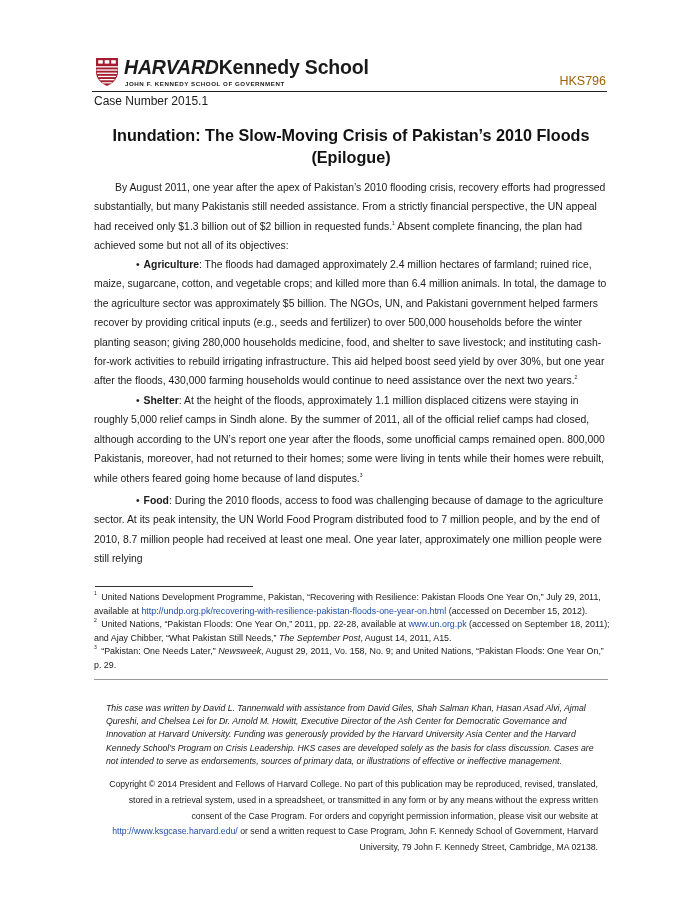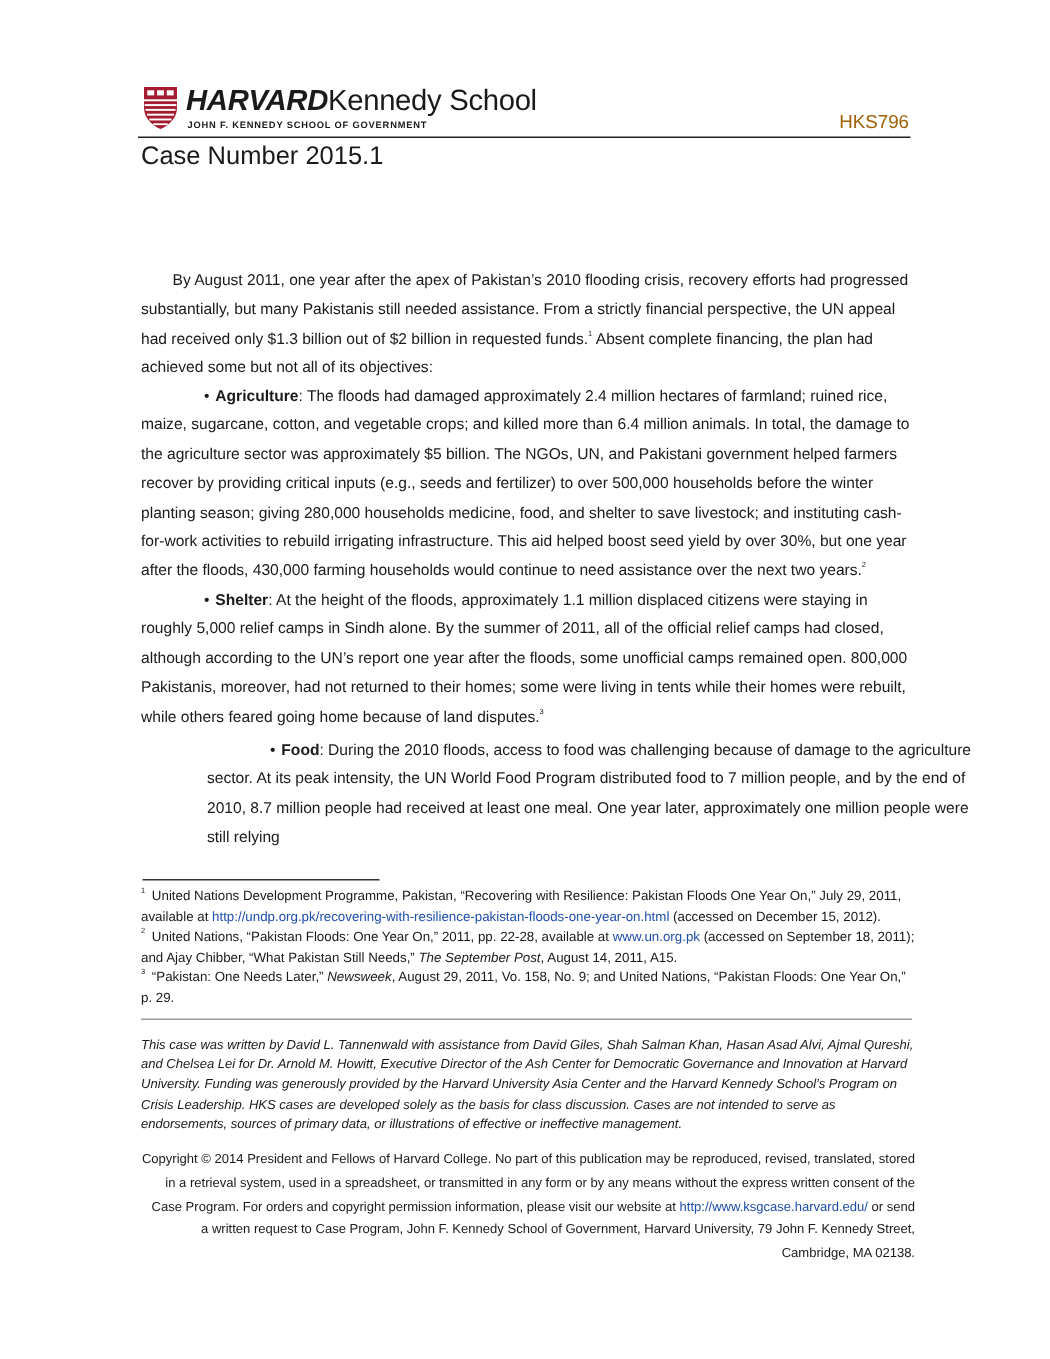--- a/index.html
+++ b/index.html
@@ -3,41 +3,41 @@
 <meta charset="utf-8">
 <style>
   html, body { margin: 0; padding: 0; background: #ffffff; }
   body { width: 700px; height: 906px; position: relative; overflow: hidden;
          font-family: "Liberation Sans", "DejaVu Sans", sans-serif; color: #1a1a1a; }
   .page { position: absolute; left: 0; top: 0; width: 700px; height: 906px; }
   .header { position: absolute; left: 96px; top: 58px; width: 510px; height: 40px; }
   .logo-shield { position: absolute; left: 0; top: 0; width: 22px; height: 28px; }
   .logo-text-main { position: absolute; left: 28px; top: -2px; font-size: 19.5px; white-space: nowrap; letter-spacing: -0.2px; }
   .logo-text-main .harvard { font-weight: bold; color: #1a1a1a; font-style: italic; }
-  .logo-text-main .ks { font-weight: normal; color: #1a1a1a; }
+  .logo-text-main .ks { font-weight: bold; color: #1a1a1a; }
   .logo-sub { position: absolute; left: 29px; top: 22px; font-size: 6.2px; font-weight: bold; letter-spacing: 0.55px; white-space: nowrap; color: #1a1a1a; }
   .hks-code { position: absolute; right: 0; top: 16px; font-size: 12.5px; color: #a16207; margin-left: 30px; }
   .header-rule { position: absolute; left: 92px; top: 91px; width: 515px; height: 0; border-top: 1.3px solid #222; }
-  .case-number { position: absolute; left: 94px; top: 94px; font-size: 17px; color: #1a1a1a; }
+  .case-number { position: absolute; left: 94px; top: 94px; font-size: 12px; color: #1a1a1a; }
   .title { position: absolute; left: 96px; top: 124px; width: 510px; text-align: center;
            font-size: 16.2px; font-weight: bold; line-height: 22px; color: #111; }
   .body-text { position: absolute; left: 94px; width: 516px; font-size: 10.4px; line-height: 19.4px; color: #1a1a1a; text-align: left; }
   .body-text p { margin: 0; }
   .indent { text-indent: 21px; }
   .bullet-glyph { display: inline-block; width: 17px; text-align: right; padding-right: 0; }
   sup { font-size: 5px; vertical-align: 5px; line-height: 0; }
   .fn-rule { position: absolute; left: 95px; top: 586px; width: 158px; border-top: 1px solid #333; }
   .footnotes { position: absolute; left: 94px; top: 591px; width: 516px; font-size: 8.9px; line-height: 13.6px; color: #1a1a1a; }
   .footnotes p { margin: 0; }
   .fn-num { font-size: 5px; vertical-align: 5px; line-height: 0; margin-right: 2px; }
   a.link { color: #1f4ea8; }
   .note-rule { position: absolute; left: 94px; top: 679px; width: 514px; border-top: 1px solid #999; }
   .case-note { position: absolute; left: 94px; top: 690px; width: 516px; font-size: 8.7px; line-height: 13.2px; font-style: italic; color: #1a1a1a; }
   .copyright { position: absolute; left: 94px; top: 765px; width: 516px; font-size: 8.7px; line-height: 15.8px; color: #1a1a1a; text-align: right; }
-  .copyright p, .case-note p { margin: 0; }
+  .copyright p, .case-note p { margin: 12px; }
 </style>
 </head>
 <body>
 
 <div class="page">
 
   <div class="header">
     <svg class="logo-shield" viewBox="0 0 22 28" width="22" height="28">
       <path d="M0 0 H22 V14 C22 21 16 26 11 28 C6 26 0 21 0 14 Z" fill="#a51c30"></path>
       <rect x="2.2" y="2.2" width="4.6" height="3.4" fill="#ffffff"></rect>
@@ -53,34 +53,38 @@
     <div class="logo-text-main">
       <span class="harvard">HARVARD</span><span class="ks">Kennedy School</span>
     </div>
     <div class="logo-sub">JOHN F. KENNEDY SCHOOL OF GOVERNMENT</div>
     <div class="hks-code">HKS796</div>
   </div>
 
   <div class="header-rule"></div>
   <div class="case-number">Case Number 2015.1</div>
 
+  <div class="title">
+    <div>Inundation: The Slow-Moving Crisis of Pakistan’s 2010 Floods</div>
+    <div>(Epilogue)</div>
+  </div>
 
   <div class="body-text" style="top:178px;">
     <p class="indent"><span>By August 2011, one year after the apex of Pakistan’s 2010 flooding crisis, recovery efforts had progressed substantially, but many Pakistanis still needed assistance.  From a strictly financial perspective, the UN appeal had received only $1.3 billion out of $2 billion in requested funds.</span><sup>1</sup><span>  Absent complete financing, the plan had achieved some but not all of its objectives:</span></p>
   </div>
 
   <div class="body-text" style="top:255px;">
     <p class="indent"><span class="bullet-glyph">•</span>&nbsp;&nbsp;&nbsp;&nbsp;<b>Agriculture</b><span>: The floods had damaged approximately 2.4 million hectares of farmland; ruined rice, maize, sugarcane, cotton, and vegetable crops; and killed more than 6.4 million animals.  In total, the damage to the agriculture sector was approximately $5 billion.  The NGOs, UN, and Pakistani government helped farmers recover by providing critical inputs (e.g., seeds and fertilizer) to over 500,000 households before the winter planting season; giving 280,000 households medicine, food, and shelter to save livestock; and instituting cash-for-work activities to rebuild irrigating infrastructure.  This aid helped boost seed yield by over 30%, but one year after the floods, 430,000 farming households would continue to need assistance over the next two years.</span><sup>2</sup></p>
   </div>
 
   <div class="body-text" style="top:391px;">
     <p class="indent"><span class="bullet-glyph">•</span>&nbsp;&nbsp;&nbsp;&nbsp;<b>Shelter</b><span>: At the height of the floods, approximately 1.1 million displaced citizens were staying in roughly 5,000 relief camps in Sindh alone.  By the summer of 2011, all of the official relief camps had closed, although according to the UN’s report one year after the floods, some unofficial camps remained open.  800,000 Pakistanis, moreover, had not returned to their homes; some were living in tents while their homes were rebuilt, while others feared going home because of land disputes.</span><sup>3</sup></p>
   </div>
 
-  <div class="body-text" style="top:491px;margin-left:44px;">
+  <div class="body-text" style="top:491px;">
     <p class="indent"><span class="bullet-glyph">•</span>&nbsp;&nbsp;&nbsp;&nbsp;<b>Food</b><span>: During the 2010 floods, access to food was challenging because of damage to the agriculture sector. At its peak intensity, the UN World Food Program distributed food to 7 million people, and by the end of 2010, 8.7 million people had received at least one meal.  One year later, approximately one million people were still relying</span></p>
   </div>
 
   <div class="fn-rule"></div>
 
   <div class="footnotes">
     <p><span class="fn-num">1</span><span> United Nations Development Programme, Pakistan, “Recovering with Resilience: Pakistan Floods One Year On,” July 29, 2011, available at </span><a class="link">http://undp.org.pk/recovering-with-resilience-pakistan-floods-one-year-on.html</a><span> (accessed on December 15, 2012).</span></p>
     <p><span class="fn-num">2</span><span> United Nations, “Pakistan Floods: One Year On,” 2011, pp. 22-28, available at </span><a class="link">www.un.org.pk</a><span> (accessed on September 18, 2011); and Ajay Chibber, “What Pakistan Still Needs,” </span><i>The September Post</i><span>, August 14, 2011, A15.</span></p>
     <p><span class="fn-num">3</span><span> “Pakistan: One Needs Later,” </span><i>Newsweek</i><span>, August 29, 2011, Vo. 158, No. 9; and United Nations, “Pakistan Floods: One Year On,” p. 29.</span></p>
   </div>

